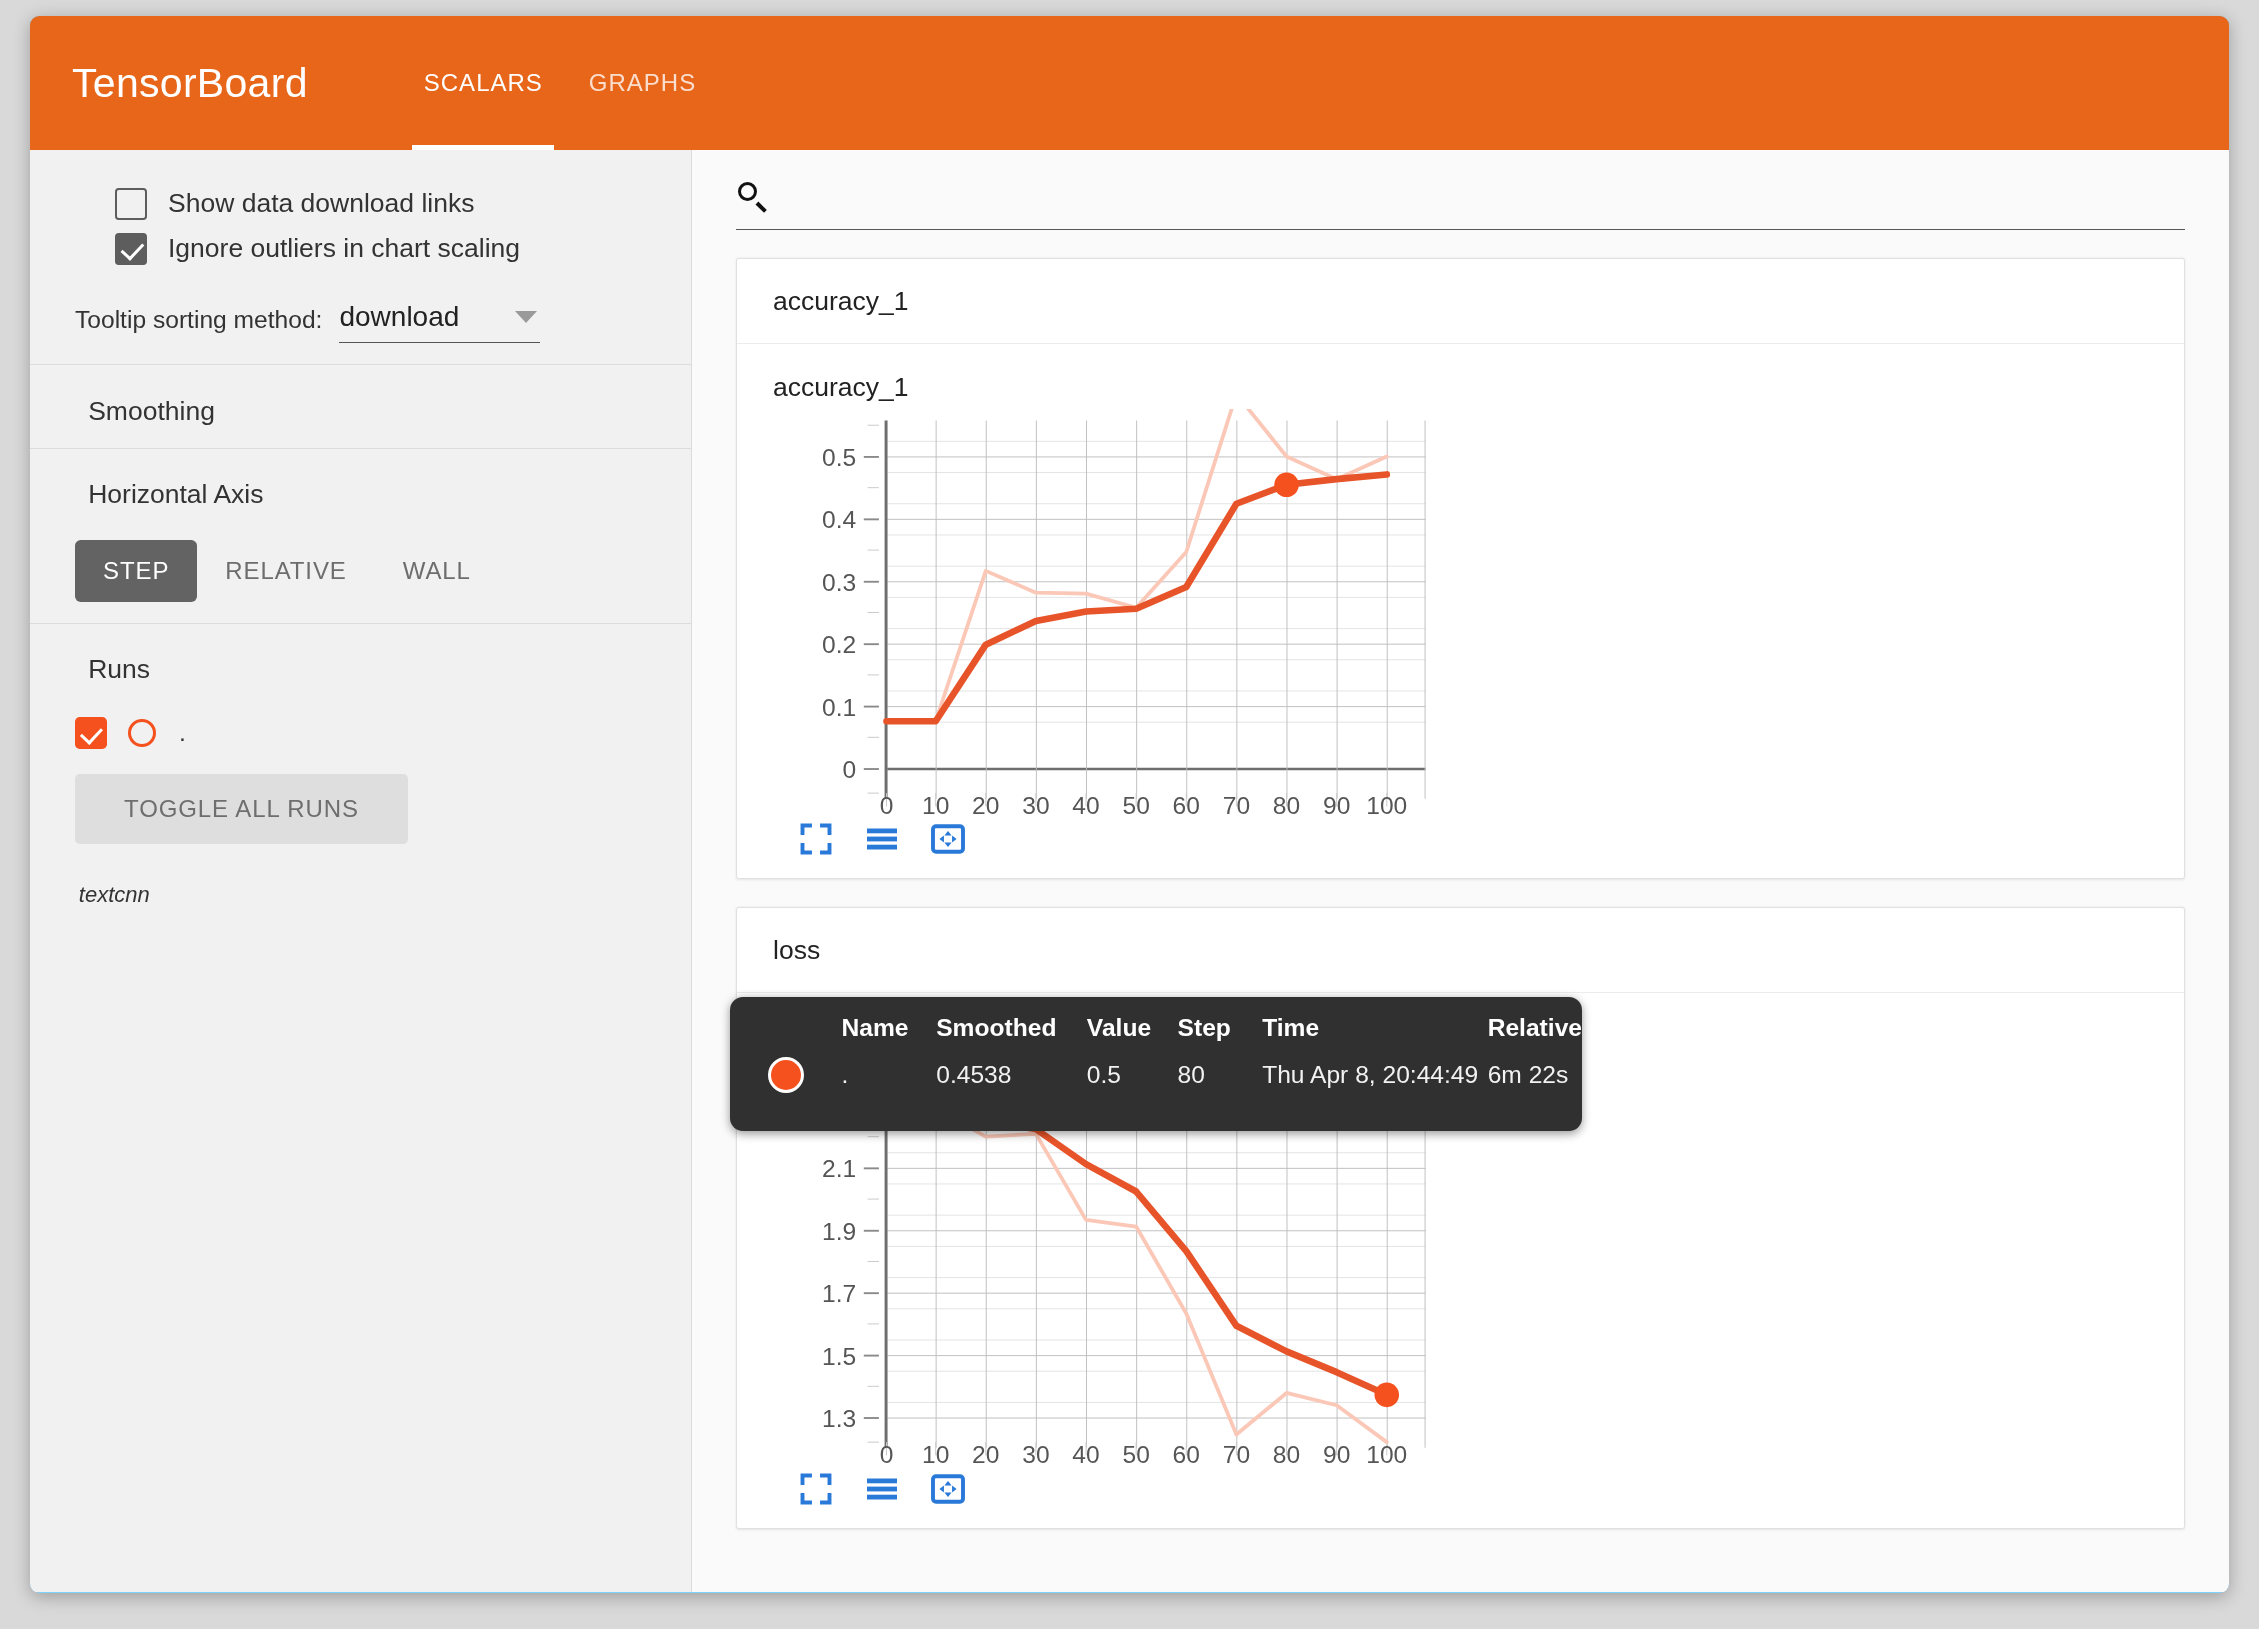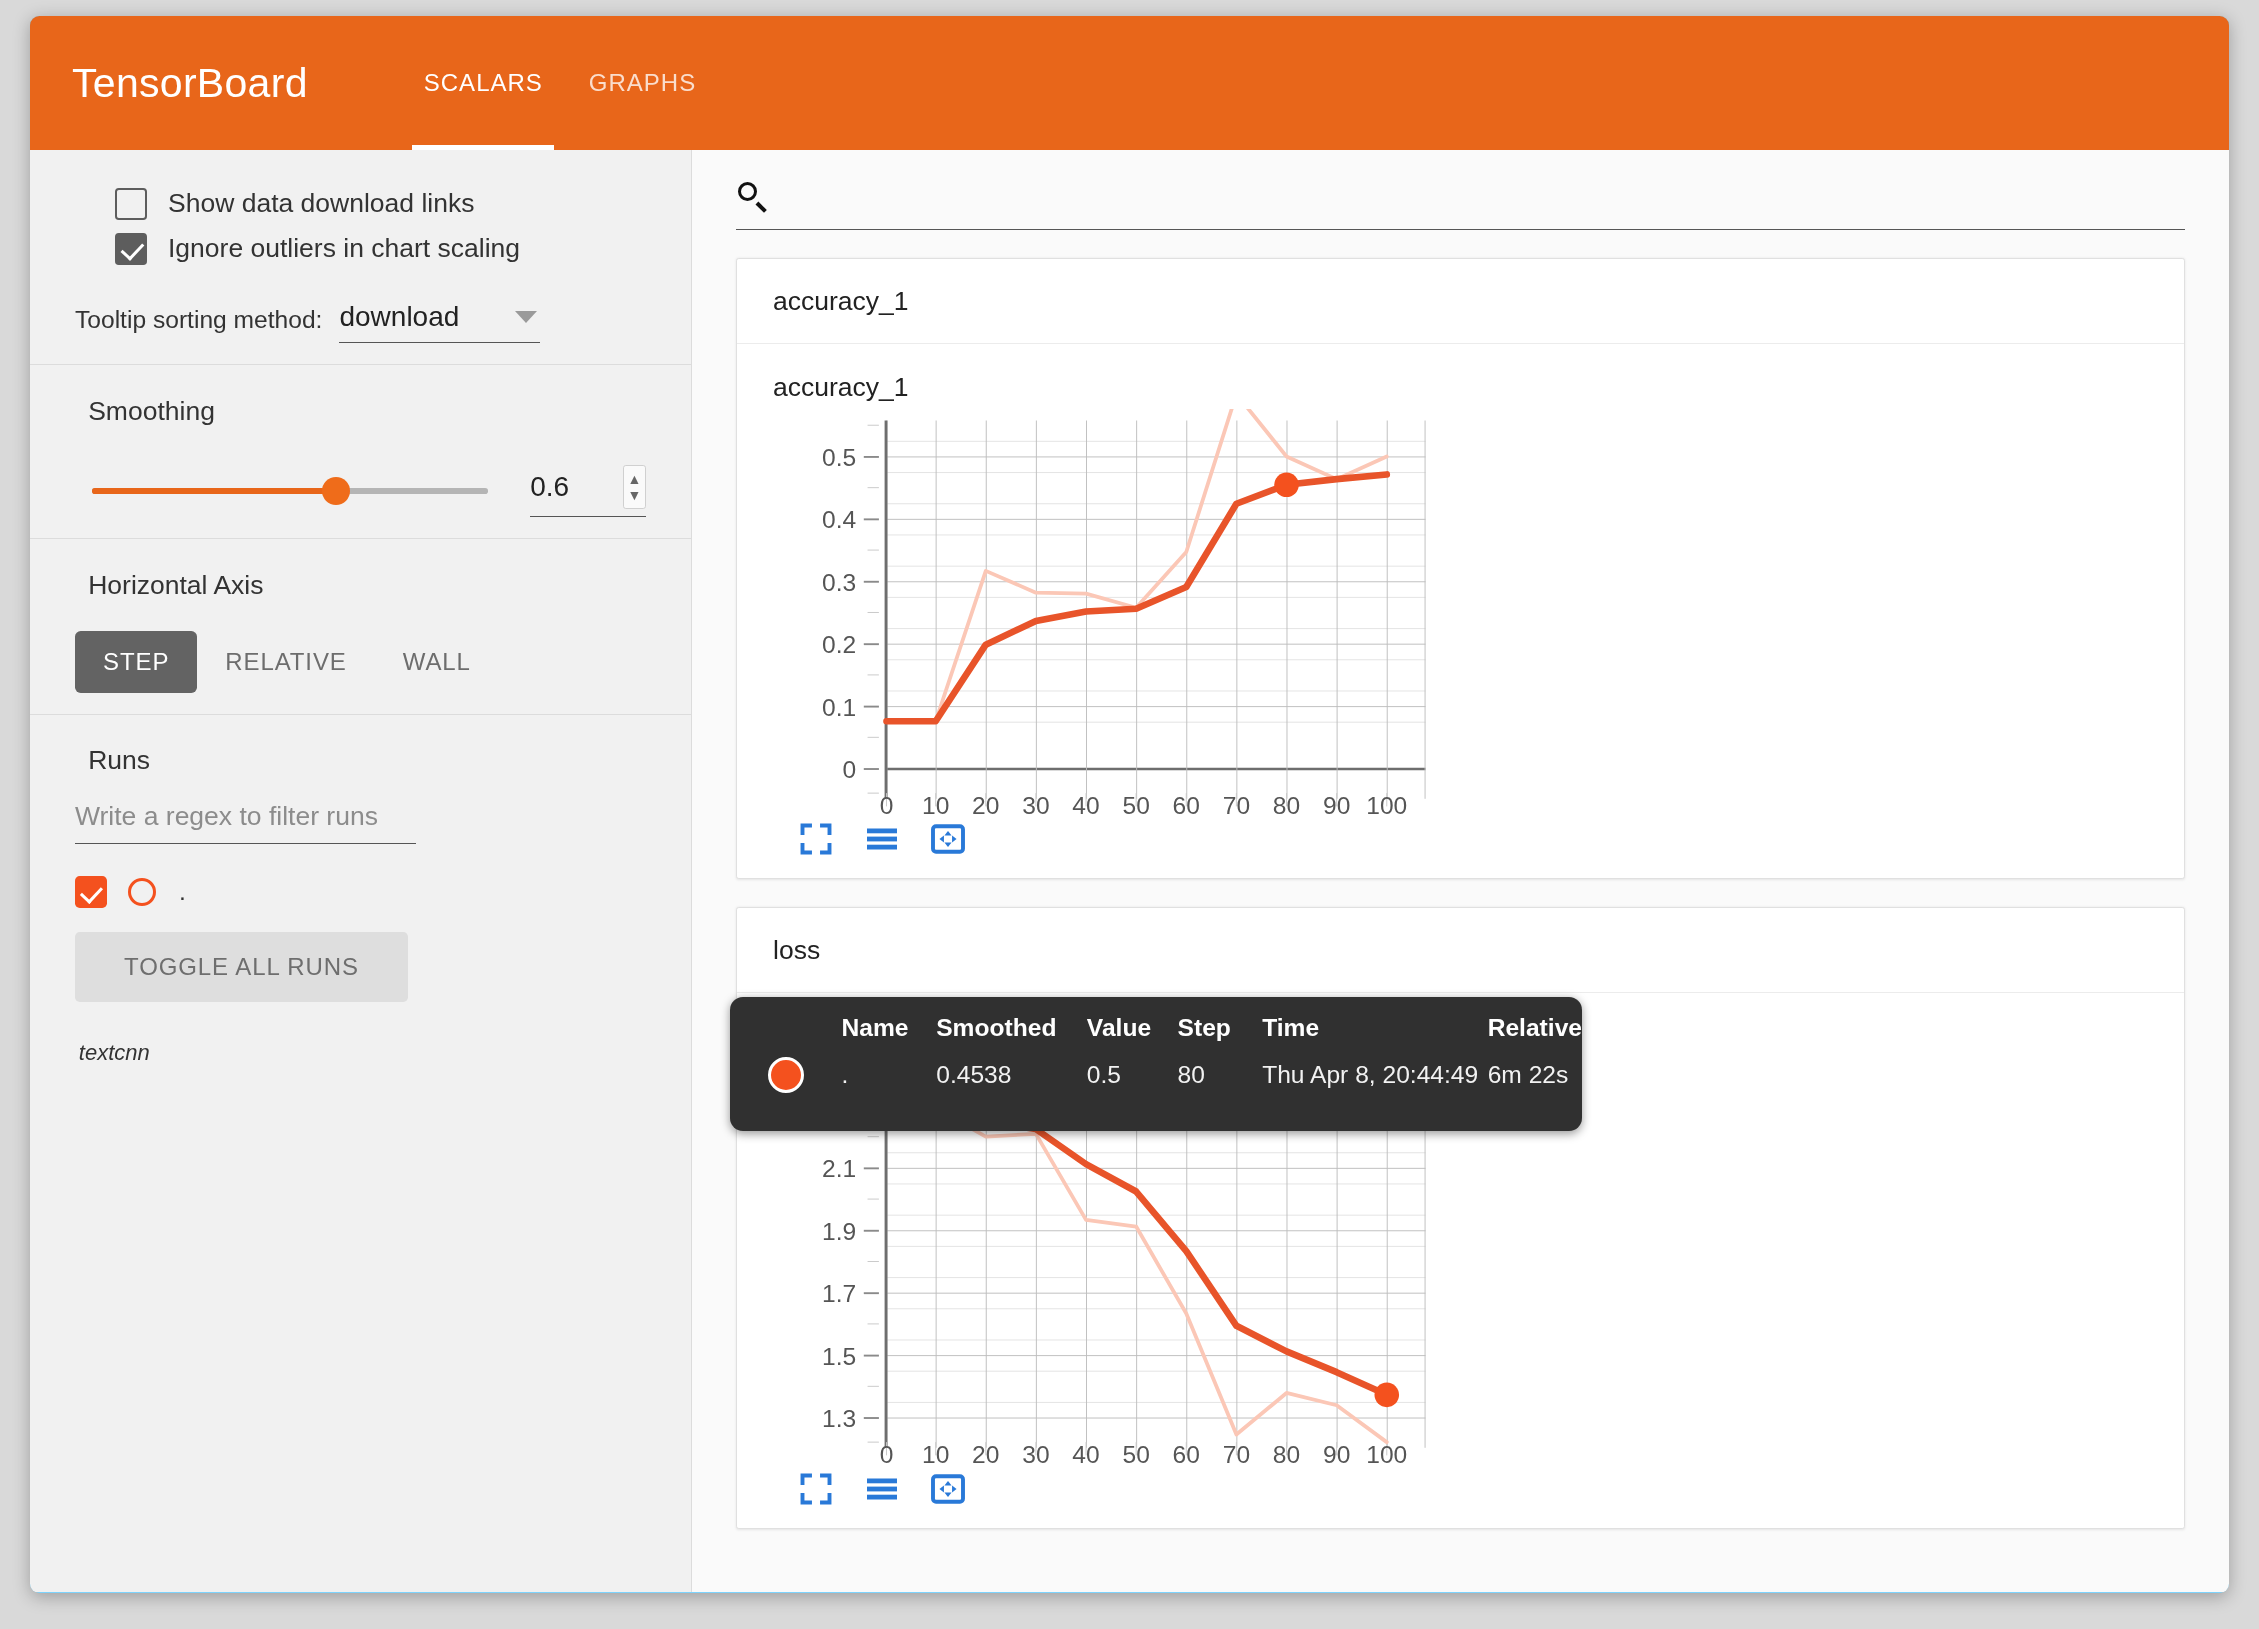--- a/index.html
+++ b/index.html
@@ -138,47 +138,33 @@
         <div class="lbl">Tooltip sorting method:</div>
         <div class="dd">
           <div class="val">download</div>
           <div class="caret"></div>
         </div>
       </div>
     </div>
 
     <div class="sec">
       <div class="sectitle">Smoothing</div>
-      <div class="sliderrow">
-        <div class="track">
-          <div class="trackfill" style="width:244px;"></div>
-          <div class="knob" style="left:230px;"></div>
-        </div>
-        <div class="numwrap">
-          <div class="numval">0.6</div>
-          <div class="spin">
-            <i>▲</i>
-            <i>▼</i>
-          </div>
-        </div>
-      </div>
     </div>
 
     <div class="sec">
       <div class="sectitle">Horizontal Axis</div>
       <div class="axisbtns">
         <div class="axisbtn active">STEP</div>
         <div class="axisbtn">RELATIVE</div>
         <div class="axisbtn">WALL</div>
       </div>
     </div>
 
     <div class="sec nb">
       <div class="sectitle">Runs</div>
-      <div class="regexinput">Write a regex to filter runs</div>
       <div class="runrow">
         <div class="runcb"></div>
         <div class="runcircle"></div>
         <div class="runname">.</div>
       </div>
       <div class="togglebtn">TOGGLE ALL RUNS</div>
       <div class="runlist">textcnn</div>
     </div>
 
   </div>

